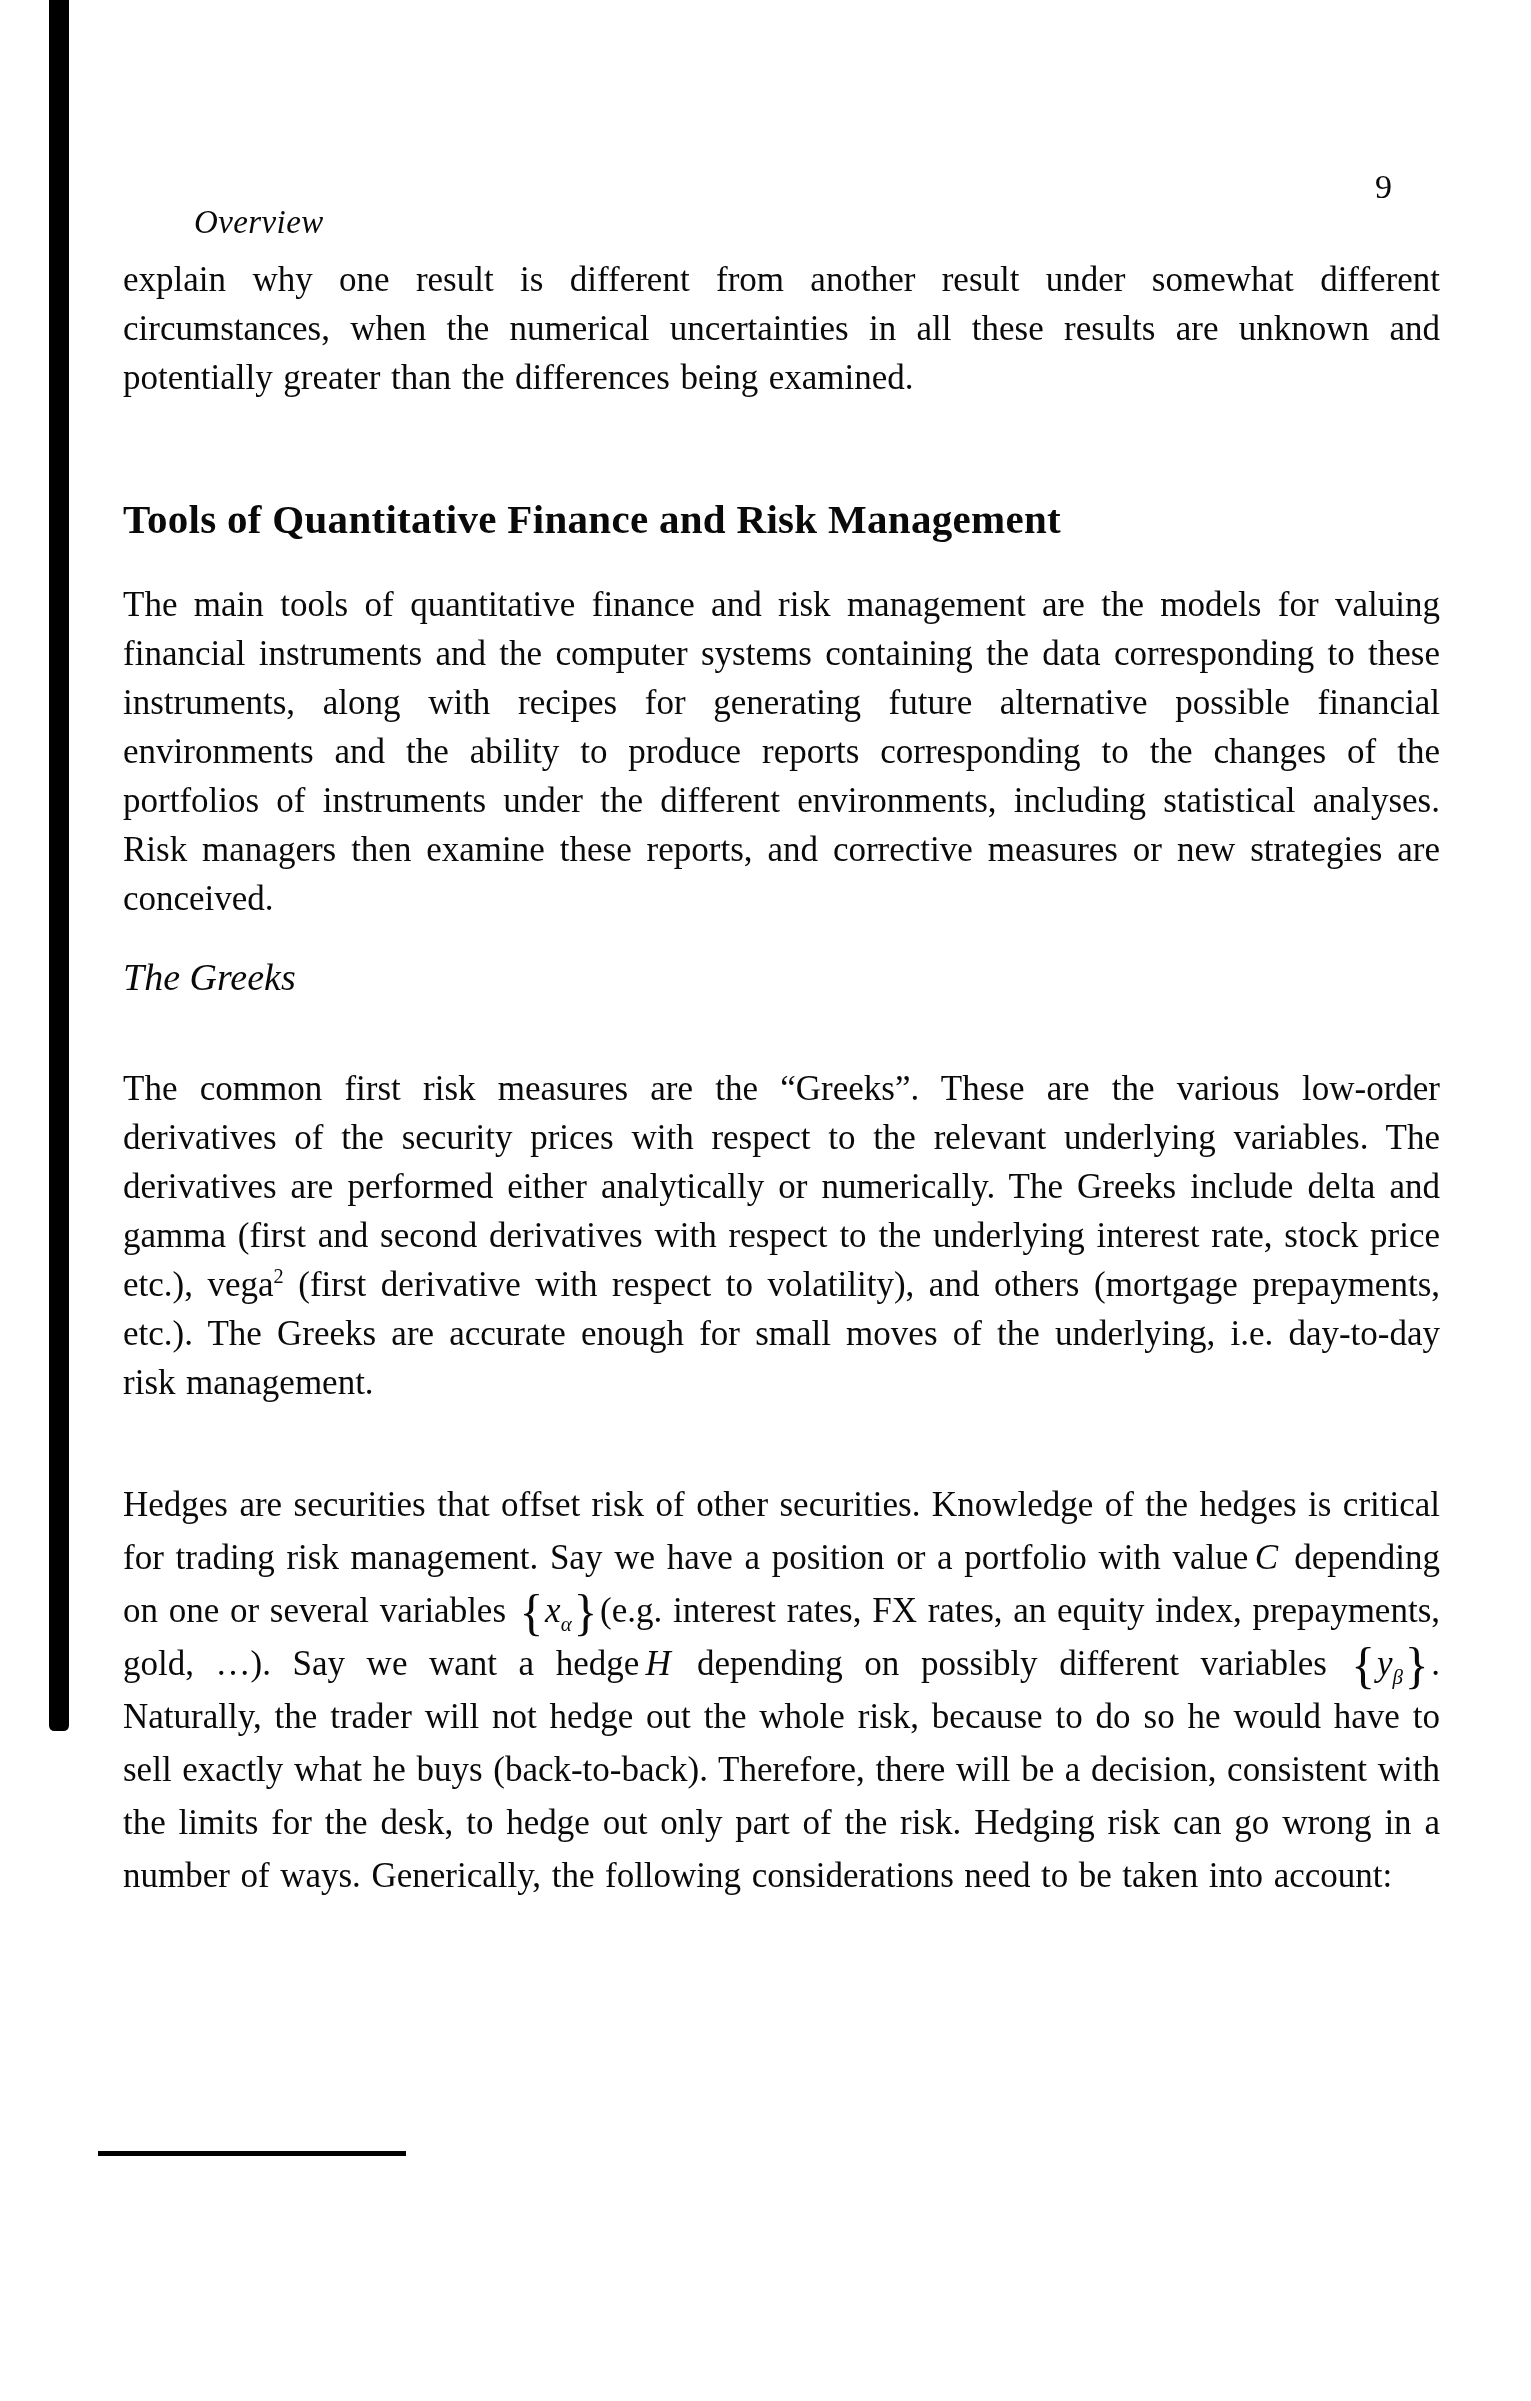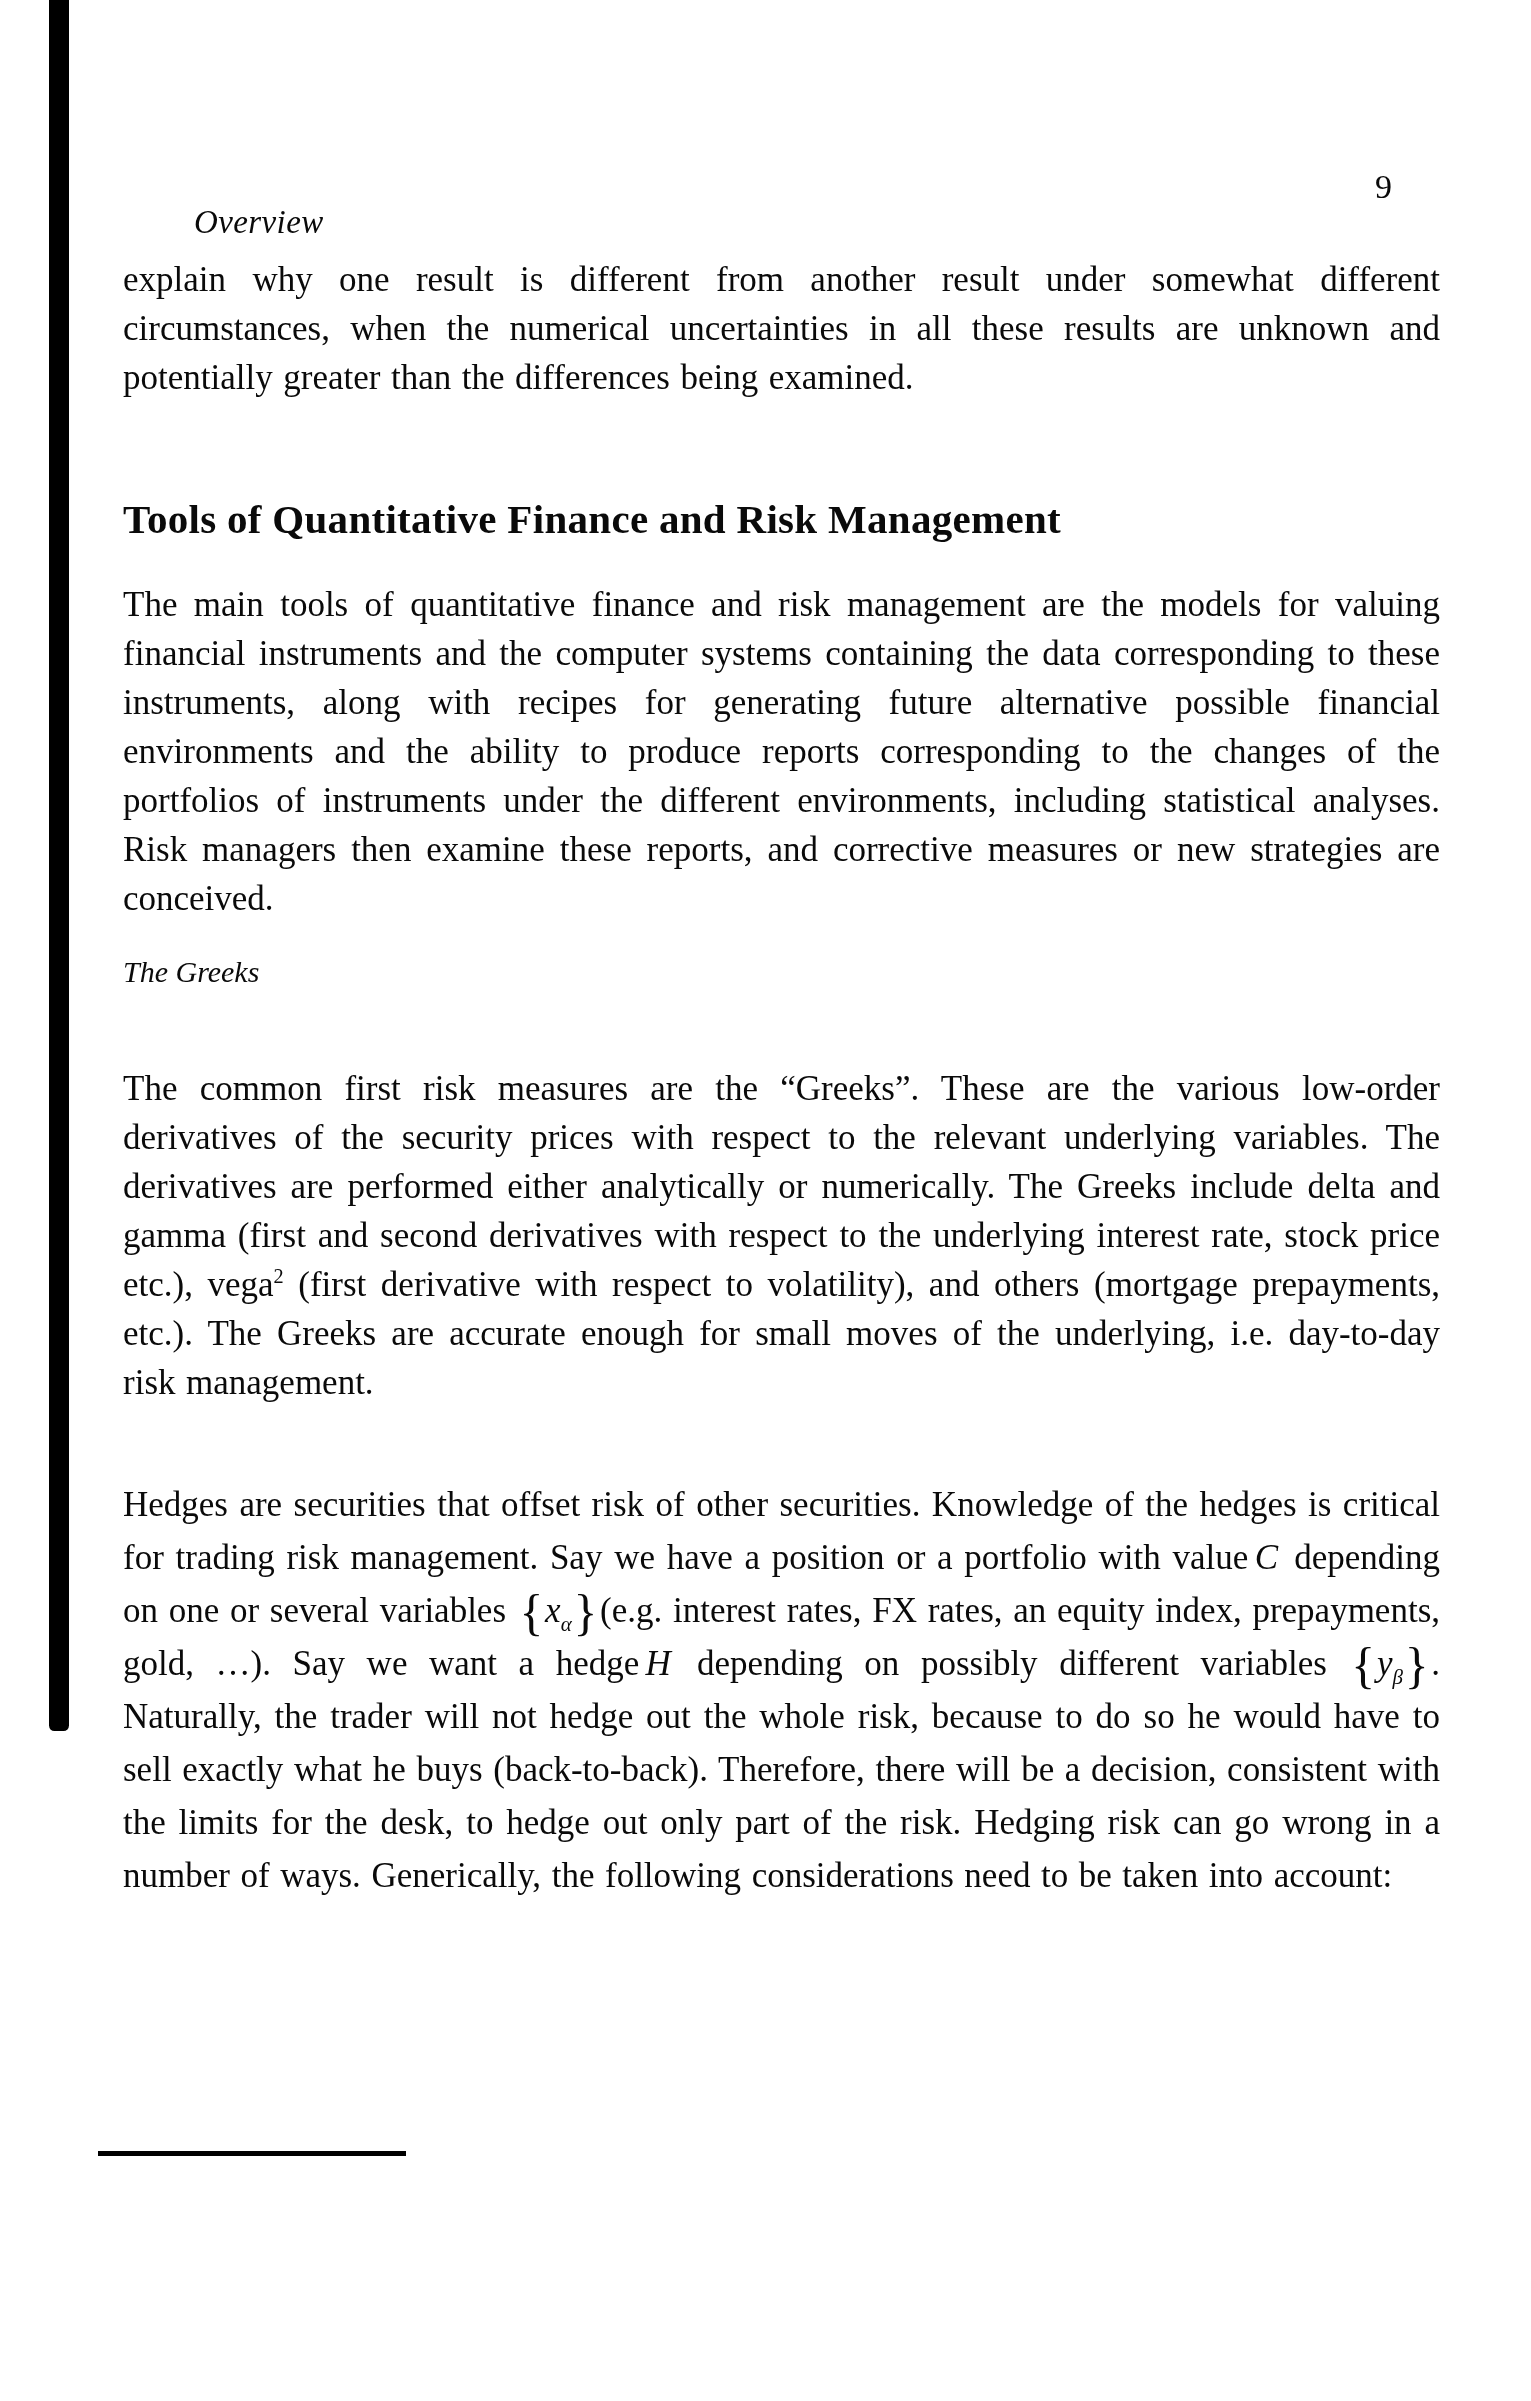--- a/index.html
+++ b/index.html
@@ -54,21 +54,21 @@
   .intro   { top: 255px; }
   .h1 {
     top: 495px;
     font-size: 41px;
     font-weight: bold;
     letter-spacing: 0.3px;
     white-space: nowrap;
   }
   .toolspara { top: 580px; }
   .h2 {
-    font-size: 30px;
+    font-size: 38px;
     font-style: italic;
     white-space: nowrap;
   }
   .greekshead { top: 955px; }
   .greekspara { top: 1064px; }
   .hedgeshead { top: 1398px; }
   .hedgespara { top: 1478px; line-height: 53px; }
   sup {
     font-size: 0.58em;
     line-height: 0;

